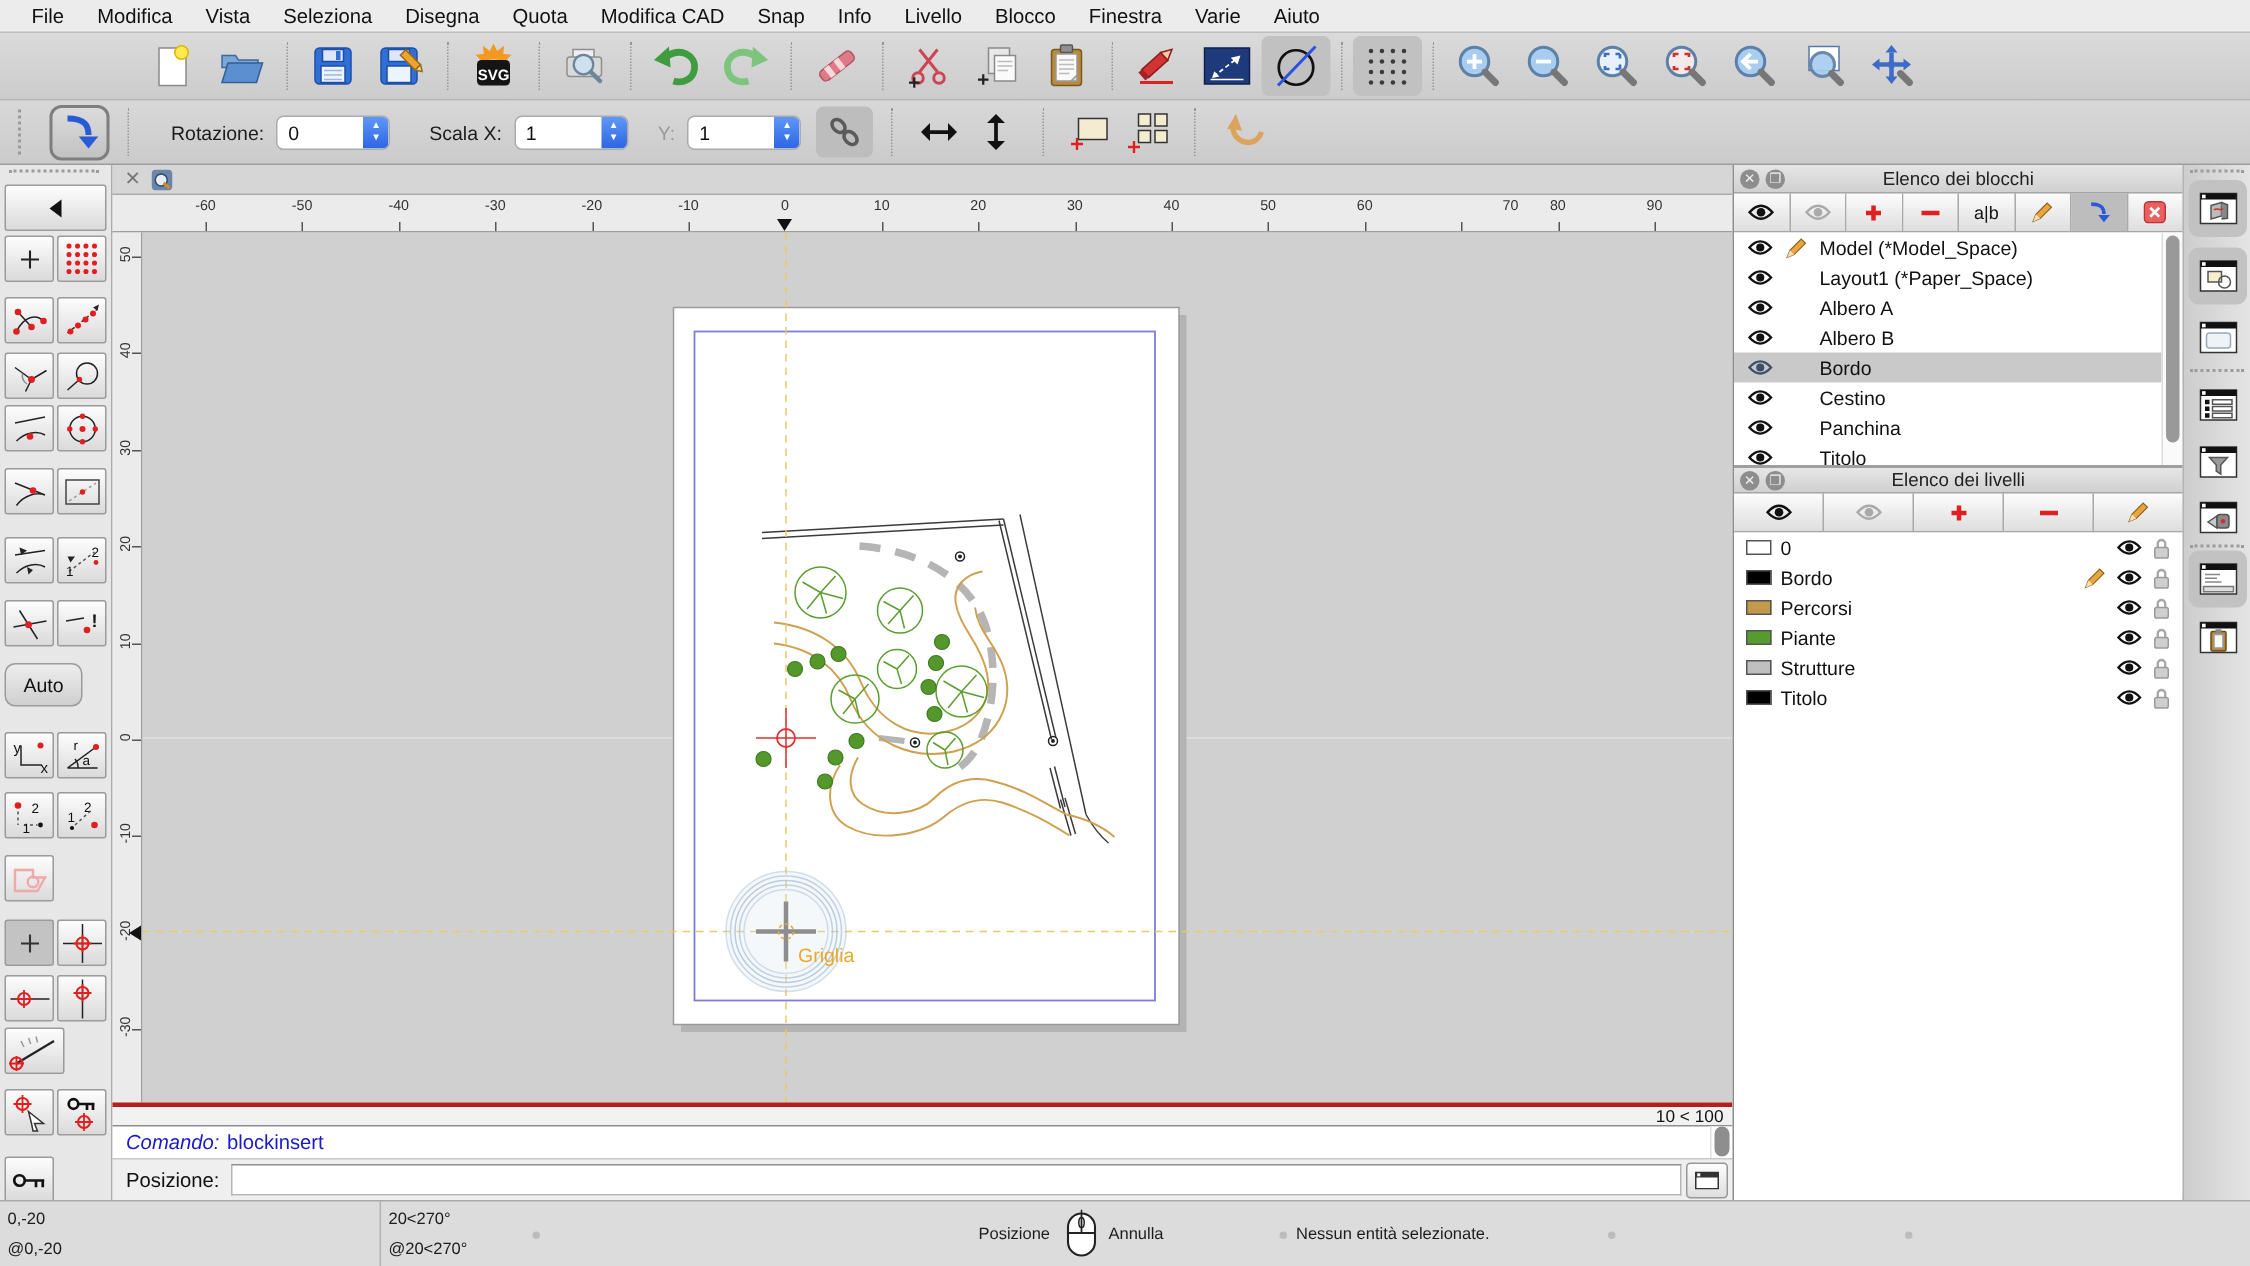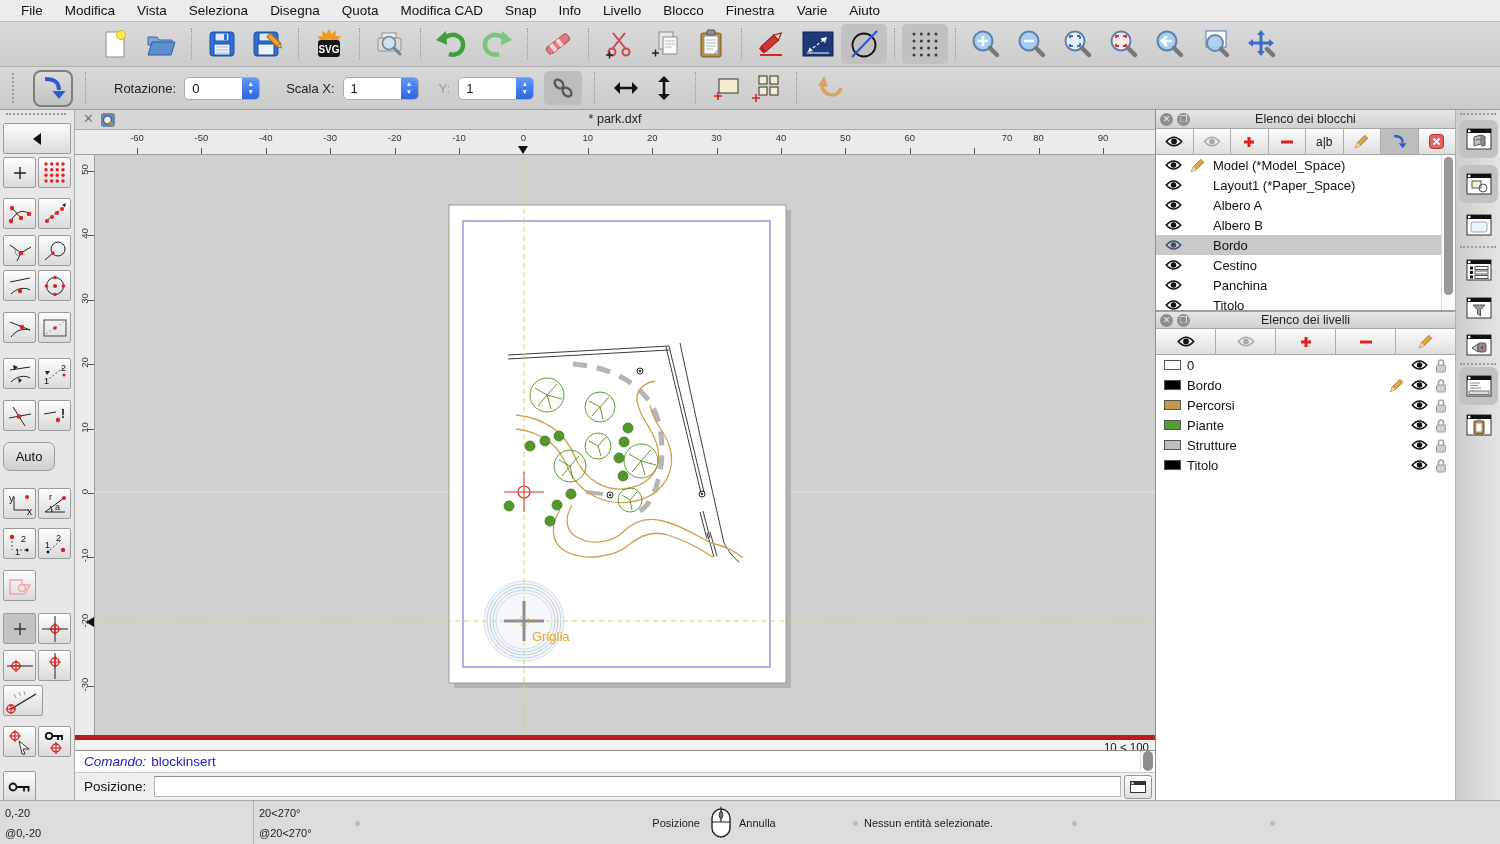--- a/index.html
+++ b/index.html
@@ -62,21 +62,21 @@
               border-right:5px solid transparent; border-top:8px solid #111; }
   #v-ruler { position:absolute; left:75px; top:155px; width:20px; height:580px; background:#ebebeb;
              border-right:1px solid #9e9e9e; font-size:9.5px; color:#333; }
   .vlab { position:absolute; left:-6px; width:30px; text-align:center; transform:rotate(-90deg); }
   .vtick { position:absolute; right:0; width:6px; height:1px; background:#555; }
   #v-marker { position:absolute; right:0; width:0; height:0; border-top:5px solid transparent;
               border-bottom:5px solid transparent; border-right:8px solid #111; }
   #canvas { position:absolute; left:95px; top:155px; width:1060px; height:580px; background:#d0d0d0; overflow:hidden; }
 
   #grid-bar { position:absolute; left:75px; top:735px; width:1080px; height:15px; background:#f2f2f2;
-              border-top:5px solid #b91c1c; font-size:11.5px; text-align:right; padding:1px 6px 0 0; }
+              border-top:3px solid #b91c1c; font-size:11.5px; text-align:right; padding:1px 6px 0 0; }
   #command-row { position:absolute; left:75px; top:750px; width:1080px; height:22px; background:#fff;
                  border-top:1px solid #8f8f8f; display:flex; align-items:center; padding-left:9px;
                  font-size:13.5px; }
   #command-row .prompt { color:#1a1acc; font-style:italic; margin-right:5px; }
   #command-row .cmd { color:#1a1acc; }
   .cmd-scroll { position:absolute; right:0; top:0; bottom:0; width:15px; background:#fff; border-left:1px solid #e0e0e0; }
   .cmd-thumb { position:absolute; top:0; right:2px; width:10px; height:20px; background:#8e8e8e; border-radius:5px; }
   #position-row { position:absolute; left:75px; top:772px; width:1080px; height:28px; background:#efefef;
                   border-top:1px solid #c9c9c9; display:flex; align-items:center; padding-left:9px; font-size:13.5px; }
   .pos-input { margin-left:8px; flex:1; height:21px; background:#fff; border:1px solid #b5b5b5; border-top-color:#8f8f8f; }
@@ -811,21 +811,20 @@
 
 <div id="doc-titlebar">
   <span style="position:absolute;left:8px;top:1px;color:#777;font-size:13px;">✕</span>
   <span style="position:absolute;left:26px;top:3px;">
       <svg width="14" height="14">
         <rect width="14" height="14" rx="3" fill="#6a86a8"></rect>
         <circle cx="6.5" cy="7" r="4" fill="#e9eef4" stroke="#2e4a66"></circle>
         <path d="M8 9 l4 3.5" stroke="#d28a2a" stroke-width="2"></path>
       </svg>
     </span>
-  <span class="t">* park.dxf</span>
 </div>
 
 <div id="h-ruler">
     <span class="hlab" style="left: 47px;">-60</span>
     <i class="htick" style="left: 62px;"></i>
     <span class="hlab" style="left: 111.4px;">-50</span>
     <i class="htick" style="left: 126.4px;"></i>
     <span class="hlab" style="left: 175.8px;">-40</span>
     <i class="htick" style="left: 190.8px;"></i>
     <span class="hlab" style="left: 240.2px;">-30</span>

